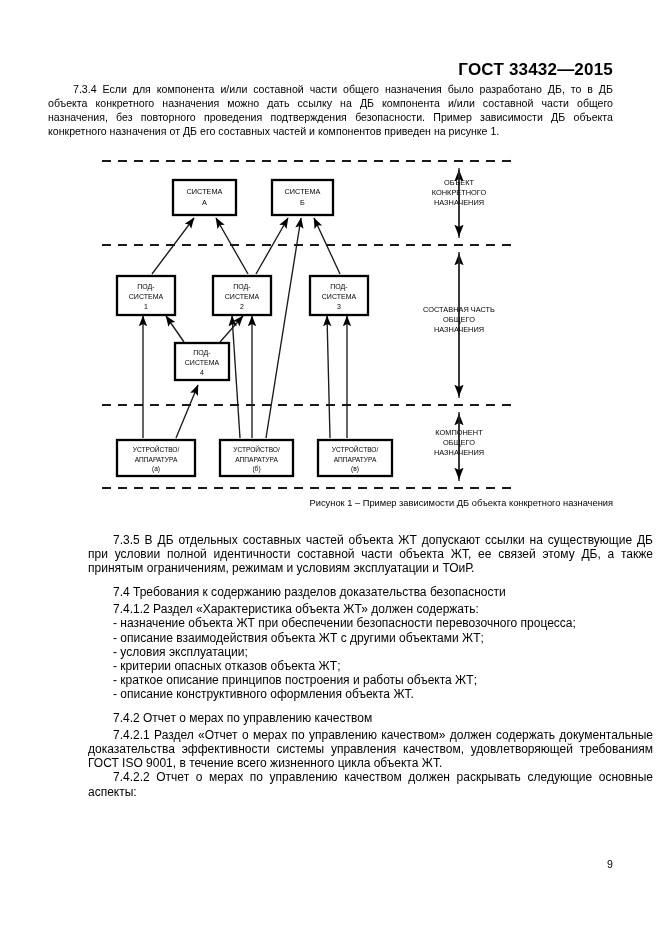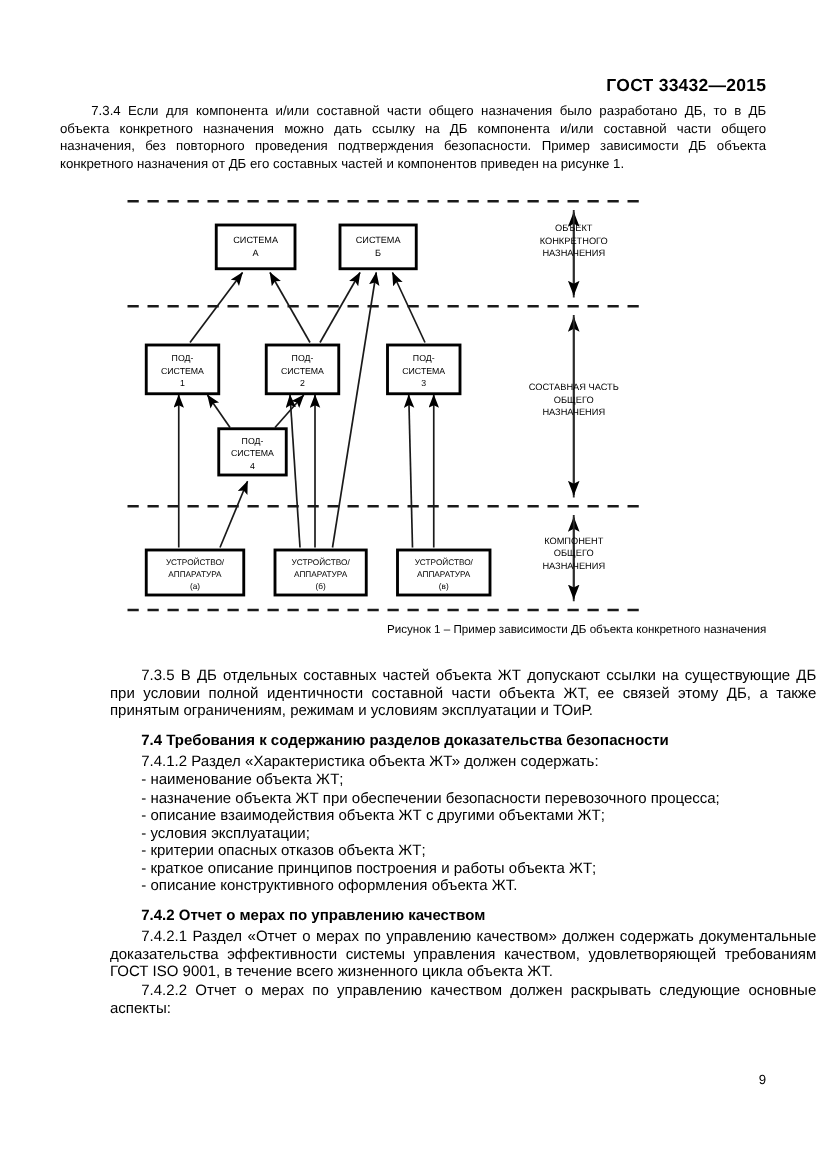--- a/index.html
+++ b/index.html
@@ -6,35 +6,35 @@
   body{
     width:661px;height:936px;background:#ffffff;
     font-family:"Liberation Sans", sans-serif;
     color:#000;position:relative;overflow:hidden;
   }
   .page{position:absolute;left:0;top:0;width:661px;height:936px;}
 
   
   .doc-header{
     position:absolute;right:48px;top:60px;
-    font-size:14px;font-weight:bold;letter-spacing:.2px;
+    font-size:17px;font-weight:bold;letter-spacing:.2px;
   }
 
   
   .body-text{
     position:absolute;left:48px;top:82px;width:565px;
     font-size:10.6px;line-height:14.1px;text-align:justify;
   }
   .body-text2{
     position:absolute;left:48px;top:533px;width:565px;
     font-size:12px;line-height:14.1px;text-align:justify;margin-left:40px;
   }
   p{margin:0;}
   p.ind{text-indent:25px;}
-  p.h{font-weight:bold;text-indent:25px;margin-top:10px;margin-bottom:3px;}
+  p.h{font-weight:normal;text-indent:25px;margin-top:10px;margin-bottom:3px;}
   p.h2{font-weight:bold;text-indent:25px;margin-top:9px;margin-bottom:2px;}
   p.li{text-indent:25px;text-align:left;}
 
   
   .figure{position:absolute;left:0;top:150px;width:661px;height:380px;}
   .fig-svg{position:absolute;left:0;top:0;}
 
   .cap{
     position:absolute;left:48px;top:497px;width:565px;
     text-align:right;font-size:9.3px;line-height:12.4px;
@@ -188,21 +188,20 @@
   </div>
 
   <div class="cap">
     <div>Рисунок 1 – Пример зависимости ДБ объекта конкретного назначения</div>
   </div>
 
   <div class="body-text2">
     <p class="ind">7.3.5 В ДБ отдельных составных частей объекта ЖТ допускают ссылки на существующие ДБ при условии полной идентичности составной части объекта ЖТ, ее связей этому ДБ, а также принятым ограничениям, режимам и условиям эксплуатации и ТОиР.</p>
     <p class="h">7.4 Требования к содержанию разделов доказательства безопасности</p>
     <p class="ind">7.4.1.2 Раздел «Характеристика объекта ЖТ» должен содержать:</p>
-    <p class="li">- наименование объекта ЖТ;</p>
     <p class="li">- назначение объекта ЖТ при обеспечении безопасности перевозочного процесса;</p>
     <p class="li">- описание взаимодействия объекта ЖТ с другими объектами ЖТ;</p>
     <p class="li">- условия эксплуатации;</p>
     <p class="li">- критерии опасных отказов объекта ЖТ;</p>
     <p class="li">- краткое описание принципов построения и работы объекта ЖТ;</p>
     <p class="li">- описание конструктивного оформления объекта ЖТ.</p>
     <p class="h">7.4.2 Отчет о мерах по управлению качеством</p>
     <p class="ind">7.4.2.1 Раздел «Отчет о мерах по управлению качеством» должен содержать документальные доказательства эффективности системы управления качеством, удовлетворяющей требованиям ГОСТ ISO 9001, в течение всего жизненного цикла объекта ЖТ.</p>
     <p class="ind">7.4.2.2 Отчет о мерах по управлению качеством должен раскрывать следующие основные аспекты:</p>
   </div>

